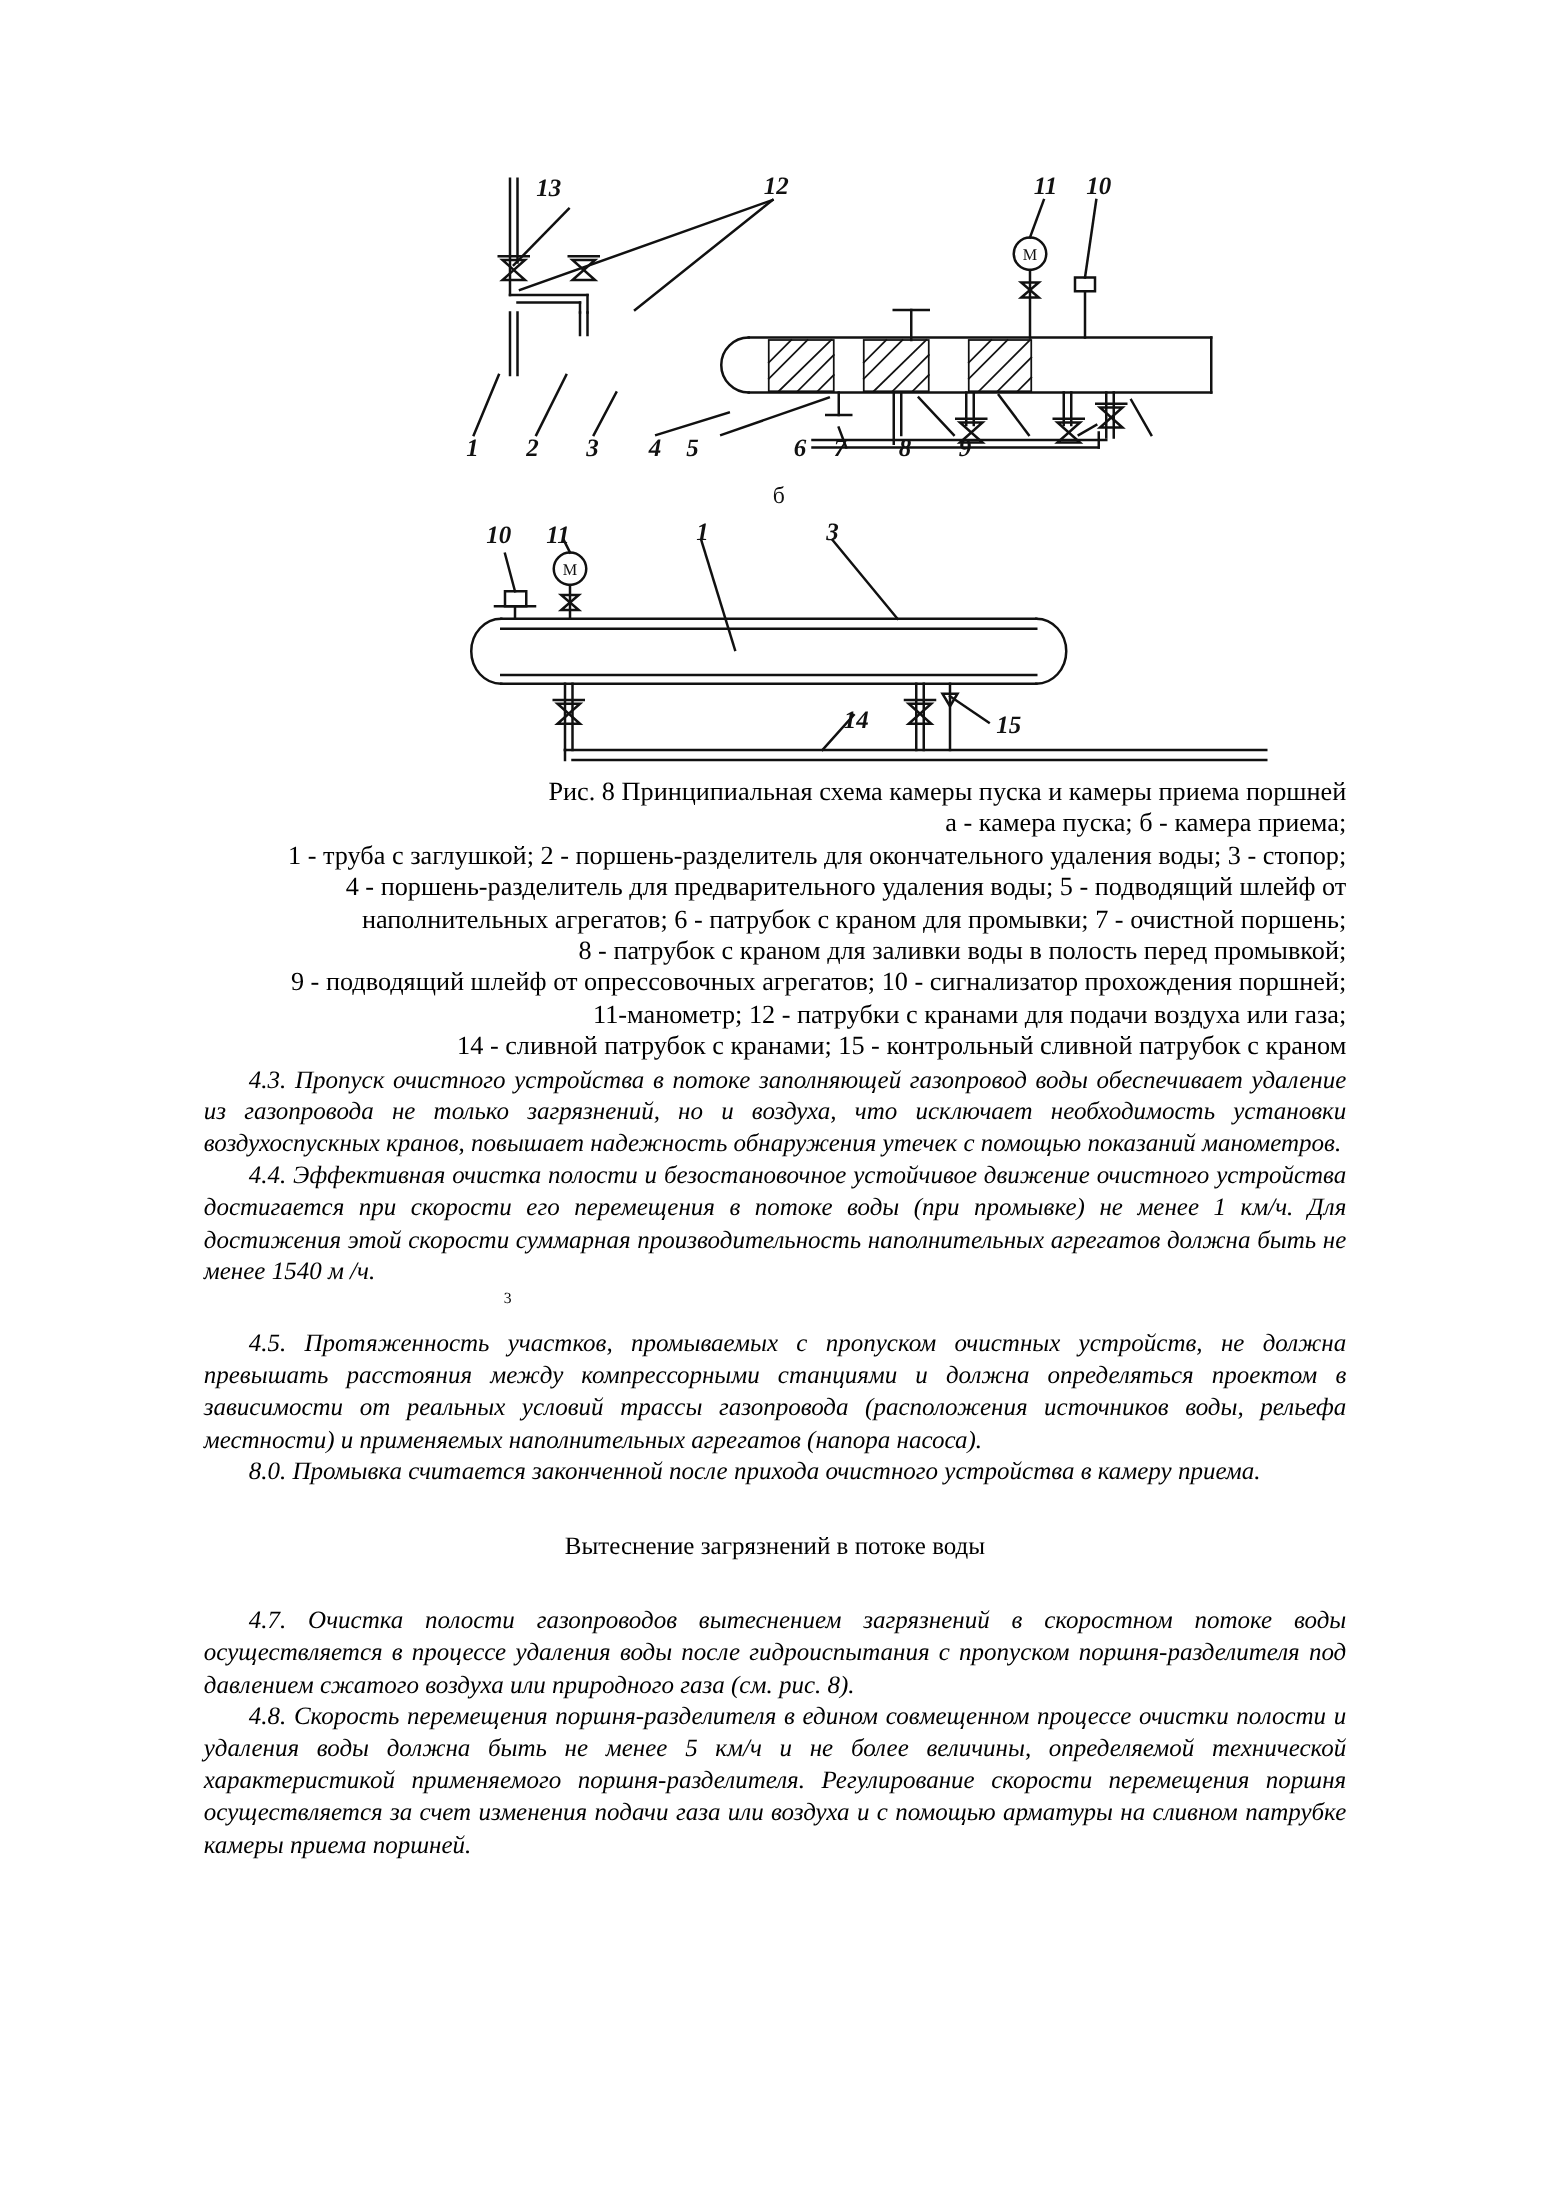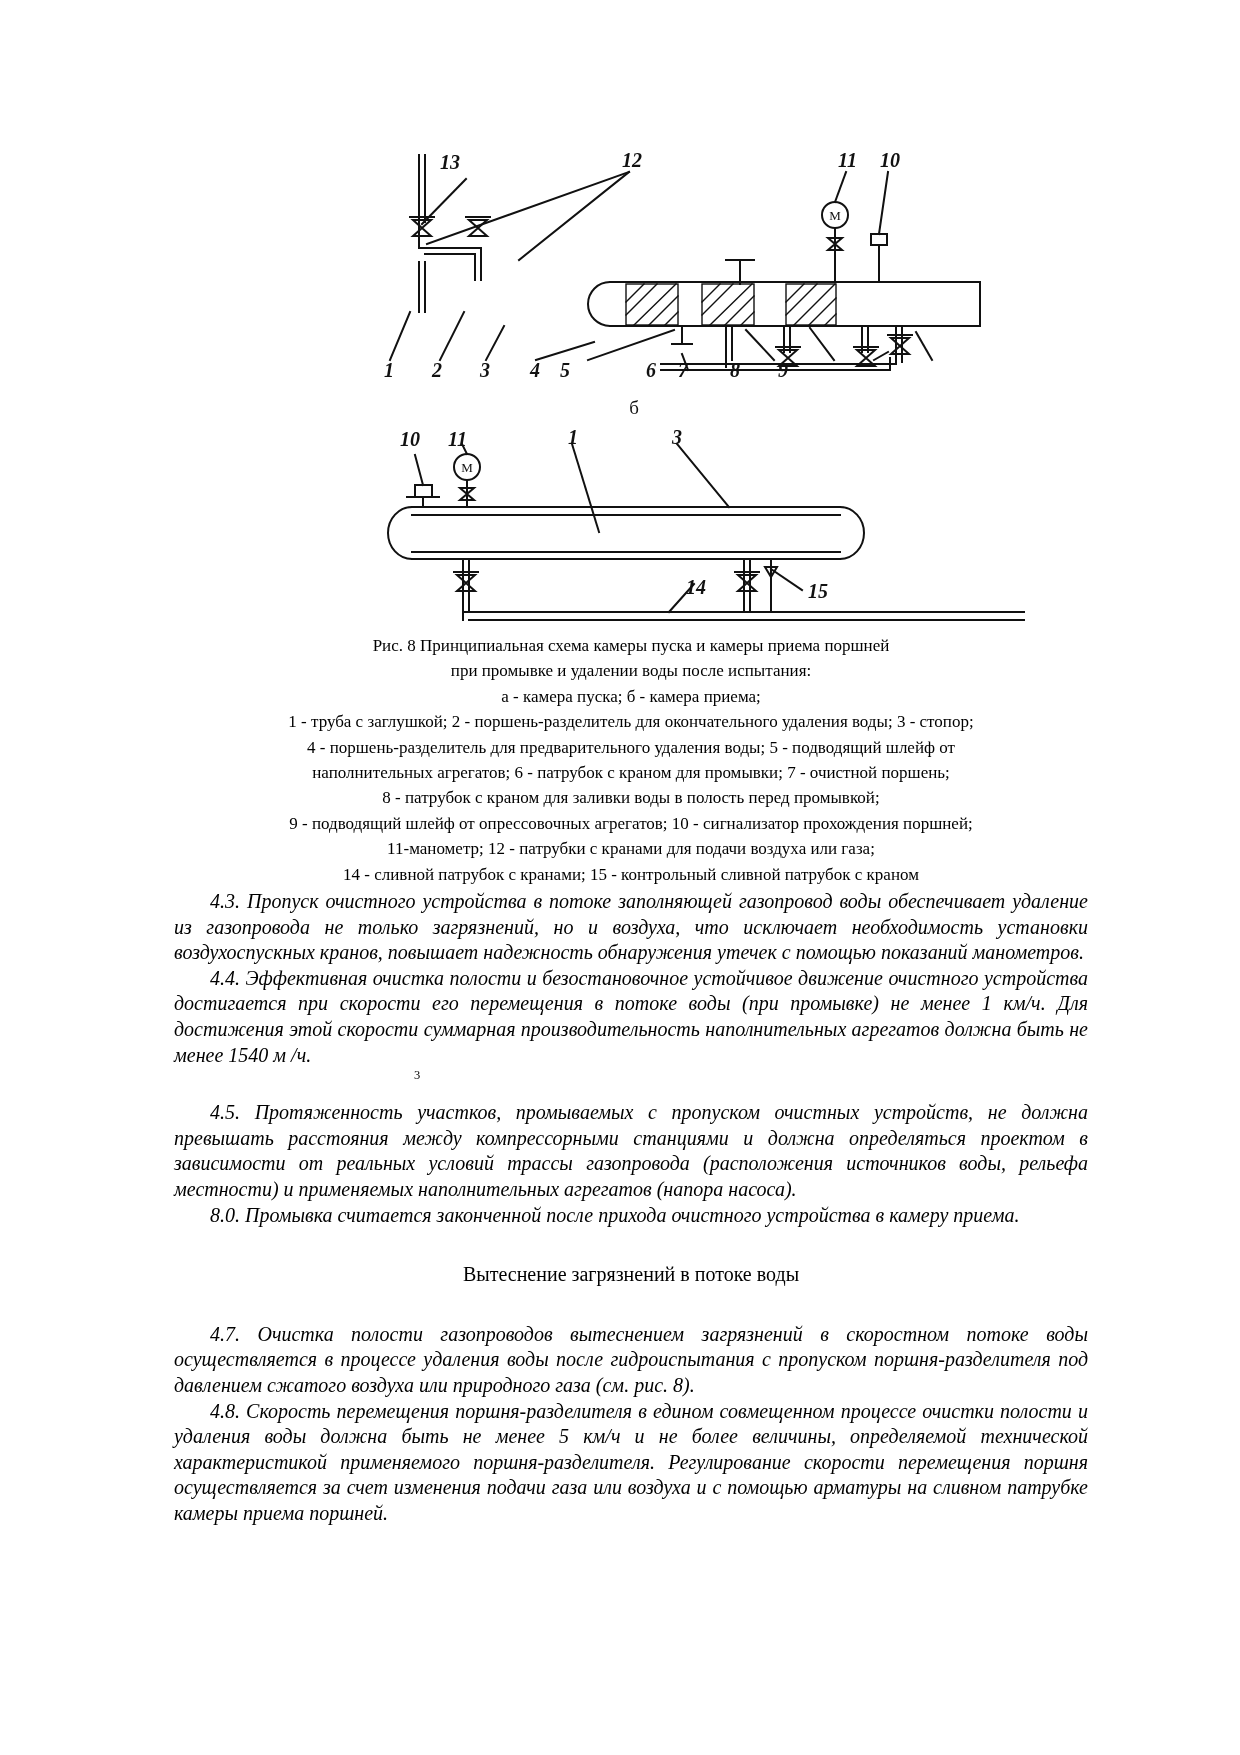--- a/index.html
+++ b/index.html
@@ -14,45 +14,44 @@
   .page {
     position: relative;
     width: 1240px;
     height: 1755px;
     margin: 0 auto;
     background: #ffffff;
     overflow: hidden;
   }
   .content {
     position: absolute;
-    left: 174px;
+    left: 163px;
     top: 0;
     width: 914px;
-    margin-top: 12px;
   }
 
   
   .figure-block {
     position: relative;
     width: 914px;
     height: 615px;
     margin: 0;
   }
   .figure-svg {
     position: absolute;
     left: 0;
     top: 0;
   }
 
   
   .caption {
     margin-top: 6px;
-    font-size: 17px;
+    font-size: 21px;
     line-height: 25.4px;
-    text-align: center;
+    text-align: right;
   }
   .caption .cap-line {
     display: block;
     white-space: nowrap;
   }
 
   
   p.body {
     margin: 0;
     font-size: 20px;
@@ -283,21 +282,20 @@
         </g>
 
         <g font-family="Liberation Serif, serif" font-size="19" fill="#111111" text-anchor="middle">
           <text x="460" y="402">б</text>
         </g>
       </svg>
     </div>
 
     <div class="caption">
       <span class="cap-line">Рис. 8  Принципиальная схема камеры пуска и камеры приема поршней</span>
-      <span class="cap-line">при промывке и удалении воды после испытания:</span>
       <span class="cap-line">а - камера пуска; б - камера приема;</span>
       <span class="cap-line">1 - труба с заглушкой; 2 - поршень-разделитель для окончательного удаления воды; 3 - стопор;</span>
       <span class="cap-line">4 - поршень-разделитель для предварительного удаления воды; 5 - подводящий шлейф от</span>
       <span class="cap-line">наполнительных агрегатов; 6 - патрубок с краном для промывки; 7 - очистной поршень;</span>
       <span class="cap-line">8 - патрубок с краном для заливки воды в полость перед промывкой;</span>
       <span class="cap-line">9 - подводящий шлейф от опрессовочных агрегатов; 10 - сигнализатор прохождения поршней;</span>
       <span class="cap-line">11-манометр; 12 - патрубки с кранами для подачи воздуха или газа;</span>
       <span class="cap-line">14 - сливной патрубок с кранами; 15 - контрольный сливной патрубок с краном</span>
     </div>
 

